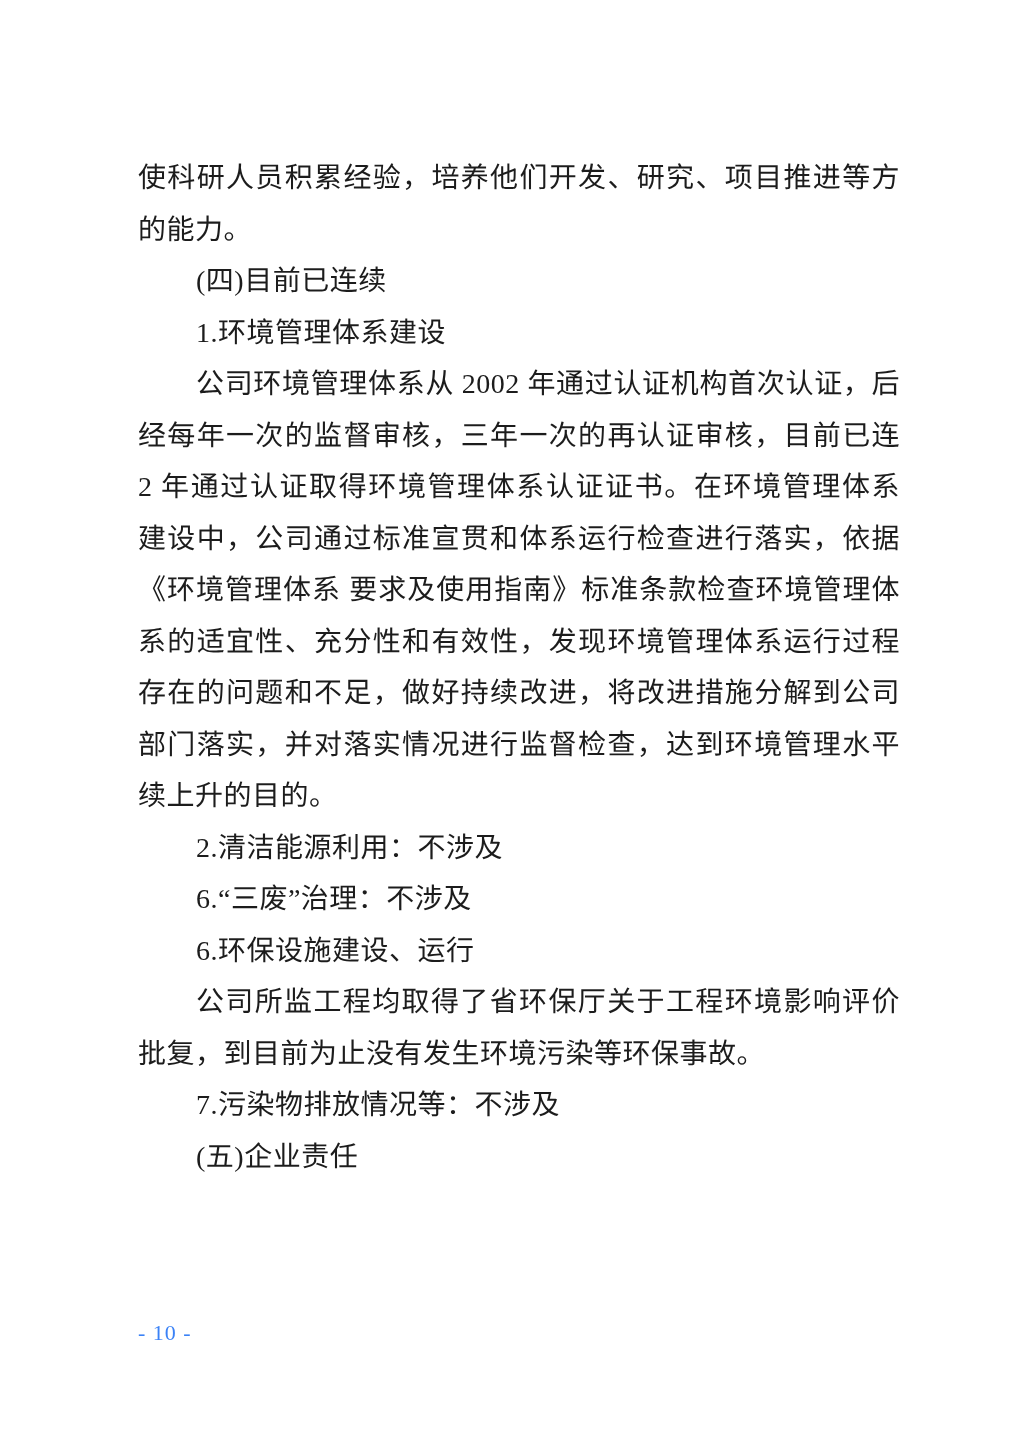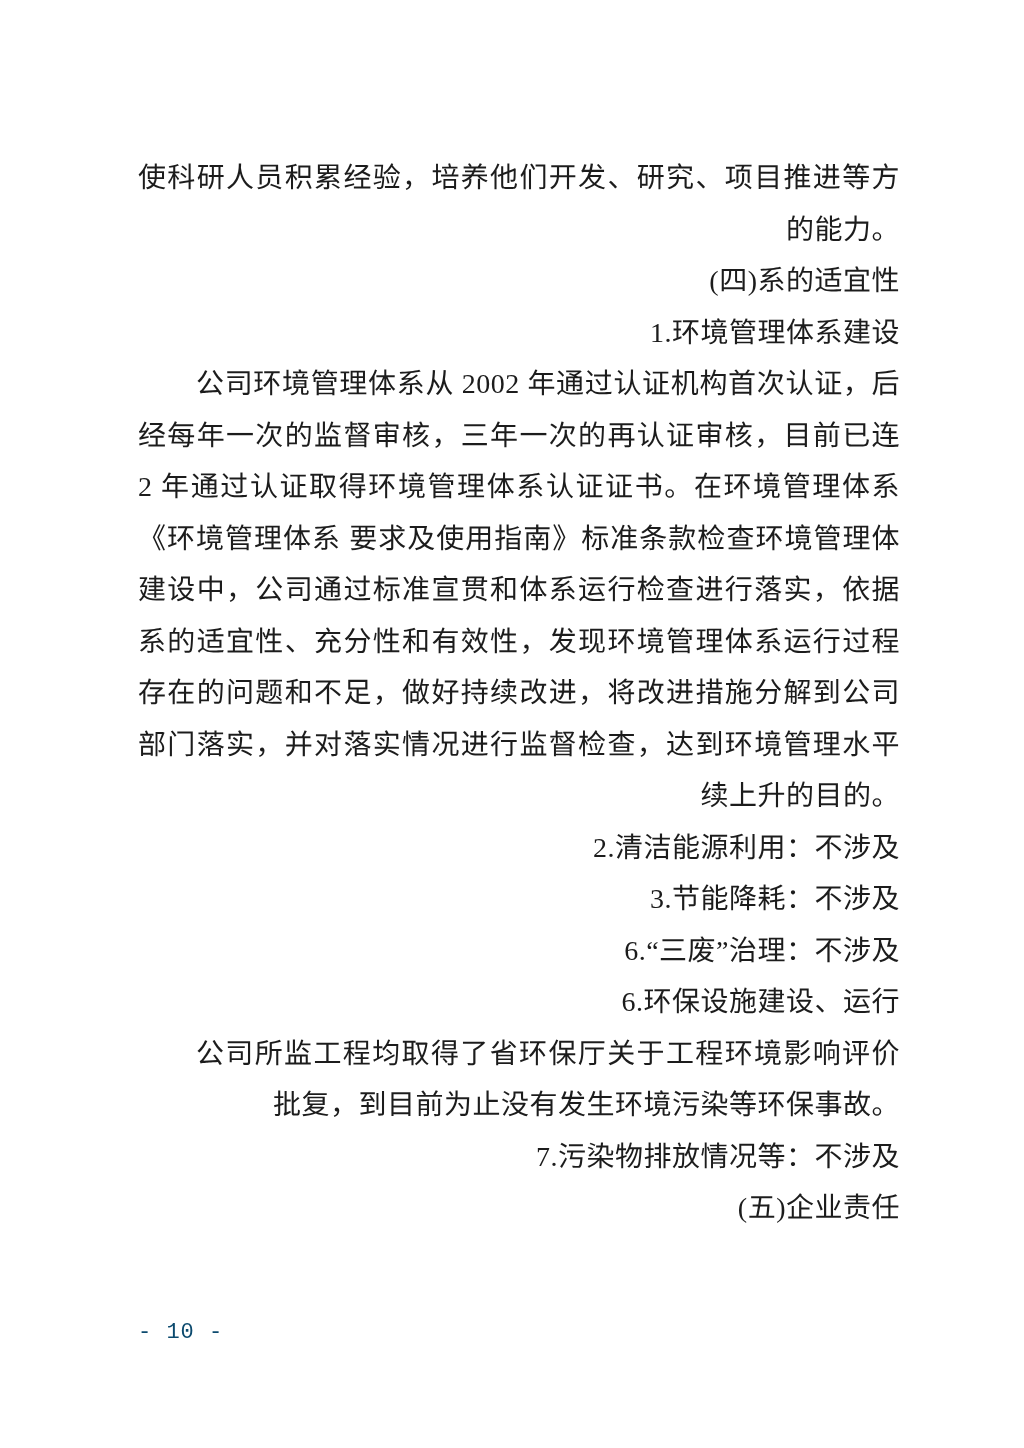--- a/index.html
+++ b/index.html
@@ -24,61 +24,60 @@
     width: 762px;
     font-size: 28px;
     line-height: 51.5px;
     letter-spacing: 0.5px;
   }
   .line {
     box-sizing: border-box;
     width: 100%;
     height: 51.5px;
     overflow: hidden;
-    text-align: right;
+    text-align: left;
   }
   .line.indent {
     padding-left: 58px;
   }
   .line.just {
     text-align: justify;
     text-align-last: justify;
   }
   .page-footer {
     position: absolute;
     top: 1320px;
     left: 138px;
-    font-family: Liberation Mono, monospace;
+    font-family: Liberation Serif, serif;
     font-size: 22px;
     line-height: 26px;
-    color: #0c4a6e;
+    color: #3b82f6;
     letter-spacing: 1px;
   }
 </style>
 </head>
 <body>
 
 <div class="page">
 
   <div class="doc-body">
     <div class="line just">使科研人员积累经验，培养他们开发、研究、项目推进等方面</div>
     <div class="line">的能力。</div>
-    <div class="line indent">(四)系的适宜性</div>
+    <div class="line indent">(四)目前已连续</div>
     <div class="line indent">1.环境管理体系建设</div>
     <div class="line indent just">公司环境管理体系从 2002 年通过认证机构首次认证，后</div>
     <div class="line just">经每年一次的监督审核，三年一次的再认证审核，目前已连续</div>
     <div class="line just">2 年通过认证取得环境管理体系认证证书。在环境管理体系</div>
+    <div class="line just">建设中，公司通过标准宣贯和体系运行检查进行落实，依据</div>
     <div class="line just">《环境管理体系 要求及使用指南》标准条款检查环境管理体</div>
-    <div class="line just">建设中，公司通过标准宣贯和体系运行检查进行落实，依据</div>
     <div class="line just">系的适宜性、充分性和有效性，发现环境管理体系运行过程中</div>
     <div class="line just">存在的问题和不足，做好持续改进，将改进措施分解到公司各</div>
     <div class="line just">部门落实，并对落实情况进行监督检查，达到环境管理水平持</div>
     <div class="line">续上升的目的。</div>
     <div class="line indent">2.清洁能源利用：不涉及</div>
-    <div class="line indent">3.节能降耗：不涉及</div>
     <div class="line indent">6.“三废”治理：不涉及</div>
     <div class="line indent">6.环保设施建设、运行</div>
     <div class="line indent just">公司所监工程均取得了省环保厅关于工程环境影响评价的</div>
     <div class="line">批复，到目前为止没有发生环境污染等环保事故。</div>
     <div class="line indent">7.污染物排放情况等：不涉及</div>
     <div class="line indent">(五)企业责任</div>
   </div>
 
   <div class="page-footer">- 10 -</div>
 

